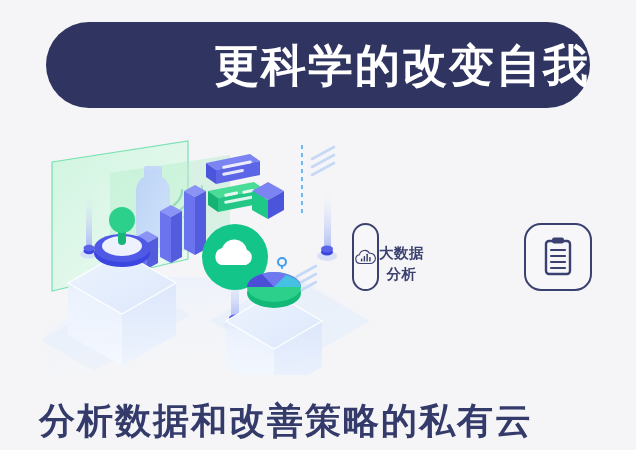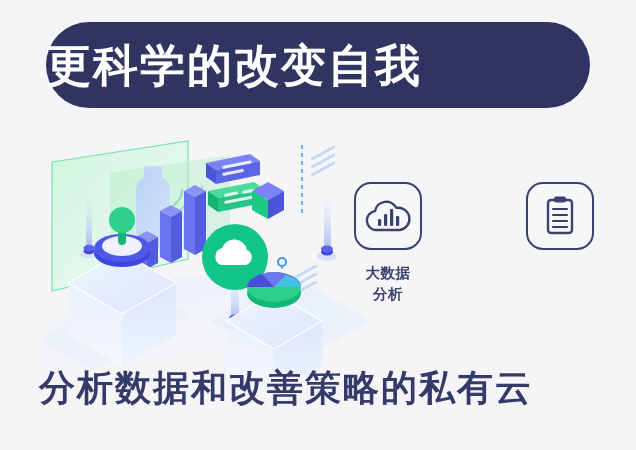--- a/index.html
+++ b/index.html
@@ -9,40 +9,40 @@
     font-family:"Liberation Sans","DejaVu Sans",sans-serif;
     overflow:hidden;
     position:relative;
   }
   .stage{position:relative;width:636px;height:450px;}
 
   
   .title-pill{
     position:absolute;left:46px;top:22px;width:544px;height:86px;
     background:#2f3460;border-radius:43px;
-    display:flex;align-items:center;justify-content:flex-start;
+    display:flex;align-items:center;justify-content:flex-end;
   }
   .title-text{
     color:#ffffff;font-size:45px;font-weight:bold;letter-spacing:2px;
     line-height:1;white-space:nowrap;
   }
 
   
   .tagline{
-    position:absolute;left:0;top:364px;width:572px;text-align:center;
+    position:absolute;left:0;top:397px;width:572px;text-align:center;
     color:#343b6b;font-size:36px;font-weight:bold;letter-spacing:2px;
     white-space:nowrap;
   }
 
   
   .features{
     position:absolute;left:352px;top:182px;width:244px;height:150px;
     display:flex;justify-content:space-between;
   }
-  .feature{width:72px;display:flex;flex-direction:column;align-items:center;}
+  .feature{width:72px;display:flex;flex-direction:row;align-items:center;}
   .feat-icon{
     width:64px;height:64px;border:2.5px solid #3a4070;border-radius:17px;
     background:#f7f7f9;display:flex;align-items:center;justify-content:center;
     overflow:hidden;
   }
   .feat-label{
     margin-top:13px;text-align:center;color:#3a4070;
     font-size:14.5px;font-weight:bold;line-height:1.42;letter-spacing:.5px;
     white-space:nowrap;
   }

